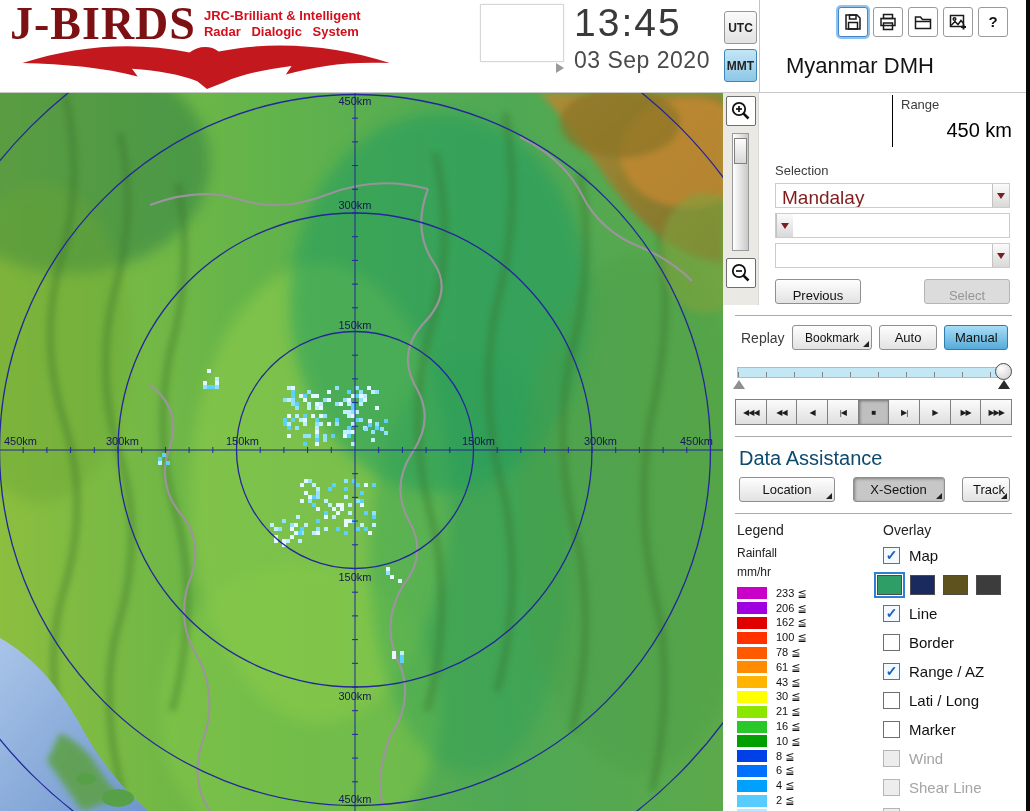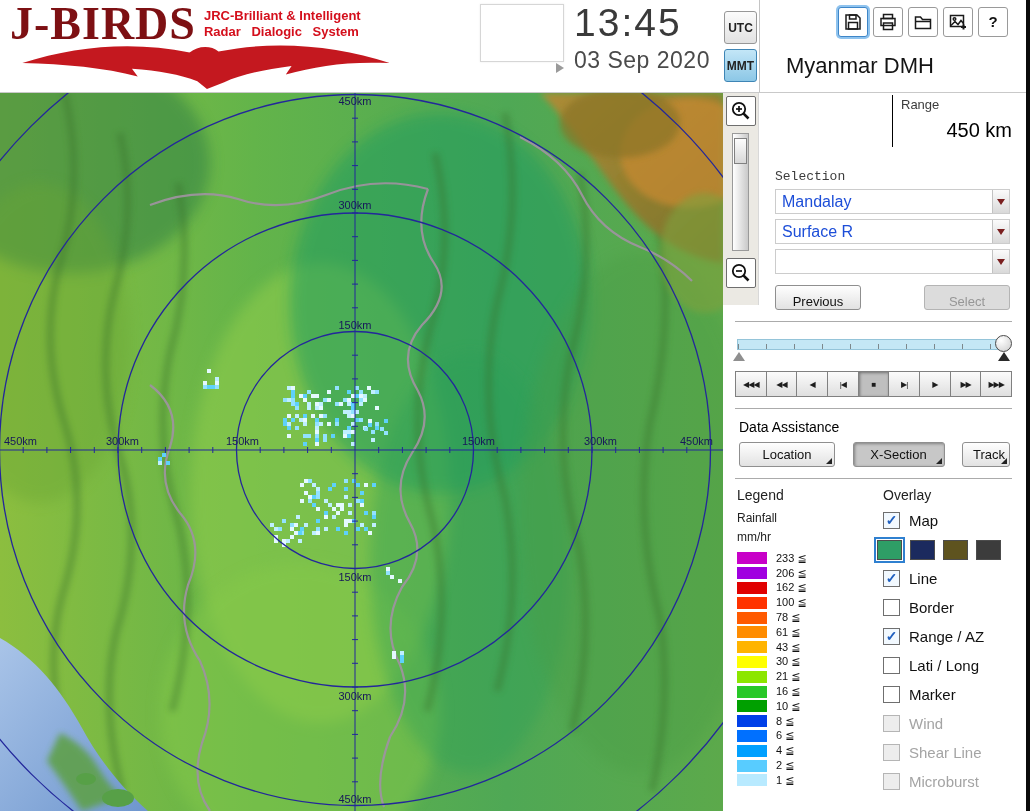--- a/index.html
+++ b/index.html
@@ -47,23 +47,23 @@
 
   .panel-inner { position:absolute; inset:0; padding:2px 16px 0 10px; }
 
   .range-row { margin-left:40px; height:52px; display:flex; }
   .range-box { width:122px; margin-left:auto; border-left:1px solid #000; padding:2px 2px 0 8px; }
   .range-label { font-size:13px; color:#3c3c3c; }
   .range-value { font-size:20px; color:#000; text-align:right; margin-top:7px; }
 
   .top-block { margin-left:42px; width:235px; }
   .sec-label { font-size:13px; color:#3c3c3c; }
-  .sel-label { margin-top:22px;font-family:Liberation Mono, monospace; }
+  .sel-label { margin-top:16px; }
   .field { display:flex; height:25px; margin-top:5px; background:#fff; border:1px solid #cccccc; align-items:stretch; cursor:pointer; }
-  .field-text { flex:1; font-size:16px; color:#1d4ed8; padding:3px 0 0 6px; overflow:hidden; white-space:nowrap; }
+  .field-text { flex:1; font-size:19px; color:#7f1d1d; padding:3px 0 0 6px; overflow:hidden; white-space:nowrap; }
   .field-arrow { width:17px; background:linear-gradient(#fbfbfb,#d9d9d9); border-left:1px solid #c2c2c2; display:flex; align-items:center; justify-content:center; }
   .field-arrow i { display:block; width:0; height:0; border:4px solid transparent; border-top:6px solid #7A1F1F; margin-top:5px; }
 
   .action-row { display:flex; justify-content:space-between; margin-top:11px; }
   .btn { font-family:inherit; font-size:13px; color:#111; background:linear-gradient(#FEFEFE,#E2E2E2); border:1px solid #8f8f8f; border-radius:3px; height:25px; padding:0 10px; position:relative; cursor:pointer; }
   .btn.w { width:86px; padding:8px; }
   .btn.disabled { background:#DCDCDC; color:#969696; border-color:#B4B4B4; cursor:default; }
   .btn.active { background:linear-gradient(#A8DDF5,#56ABD9); border-color:#2E7FAF; }
   .btn.pressed { background:#C7C7C7; box-shadow:inset 1px 1px 3px rgba(0,0,0,.35); }
   .dogear { position:absolute; right:2px; bottom:2px; width:0; height:0; border-left:6px solid transparent; border-bottom:6px solid #222; }
@@ -82,21 +82,21 @@
   .tl-handle { position:absolute; right:0; top:1px; width:17px; height:17px; border-radius:50%; background:radial-gradient(circle at 35% 30%, #ffffff, #cccccc); border:1px solid #4a4a4a; cursor:grab; }
   .tl-tri { position:absolute; width:0; height:0; border-left:6px solid transparent; border-right:6px solid transparent; }
   .tl-tri.left { left:-2px; top:18px; border-bottom:9px solid #8F8F8F; }
   .tl-tri.right { right:2px; top:18px; border-bottom:9px solid #2a2a2a; }
 
   .playback { display:flex; margin:7px 2px 0 2px; }
   .pb-btn { flex:1; height:26px; font-family:inherit; font-size:8px; letter-spacing:-1px; color:#1d1d1d; background:linear-gradient(#FBFBFB,#DFDFDF); border:1px solid #808080; margin-left:-1px; cursor:pointer; padding:0; }
   .pb-btn:first-child { margin-left:0; }
   .pb-btn.pressed { background:#BFBFBF; box-shadow:inset 1px 1px 3px rgba(0,0,0,.4); }
 
-  .da-label { margin:10px 0 0 6px; font-size:14px; color:#000000; }
+  .da-label { margin:10px 0 0 6px; font-size:20px; color:#0c4a6e; }
   .da-row { display:flex; justify-content:space-between; margin:7px 4px 0 6px; }
   .btn.loc { width:96px; }
   .btn.xsec { width:92px; }
   .btn.trk { width:48px; }
 
   .bottom-cols { display:flex; margin-top:8px; }
   .legend-col { width:140px; padding-left:4px; }
   .overlay-col { flex:1; padding-left:10px; }
   .legend-title, .overlay-title { font-size:14px; color:#222; }
   .legend-unit { font-size:12px; color:#222; margin-top:5px; }
@@ -629,40 +629,48 @@
         <div class="top-block">
           <div class="sec-label sel-label">Selection</div>
 
           <div class="field">
             <span class="field-text">Mandalay</span>
             <span class="field-arrow">
                 <i></i>
               </span>
           </div>
           <div class="field">
-            <span class="field-text">Surface R</span>
             <span class="field-arrow">
                 <i></i>
               </span>
           </div>
           <div class="field">
             <span class="field-text"></span>
             <span class="field-arrow">
                 <i></i>
               </span>
           </div>
 
           <div class="action-row">
             <button class="btn w">Previous</button>
             <button class="btn w disabled">Select</button>
           </div>
         </div>
 
         <div class="sep"></div>
 
+        <div class="replay-row">
+          <span class="sec-label">Replay</span>
+          <button class="btn bk">
+            <span>Bookmark</span>
+            <span class="dogear"></span>
+          </button>
+          <button class="btn auto">Auto</button>
+          <button class="btn manual active">Manual</button>
+        </div>
 
         <div class="timeline">
           <div class="tl-track">
             <div class="tl-ticks"></div>
           </div>
           <div class="tl-handle"></div>
           <div class="tl-tri left"></div>
           <div class="tl-tri right"></div>
         </div>
 

